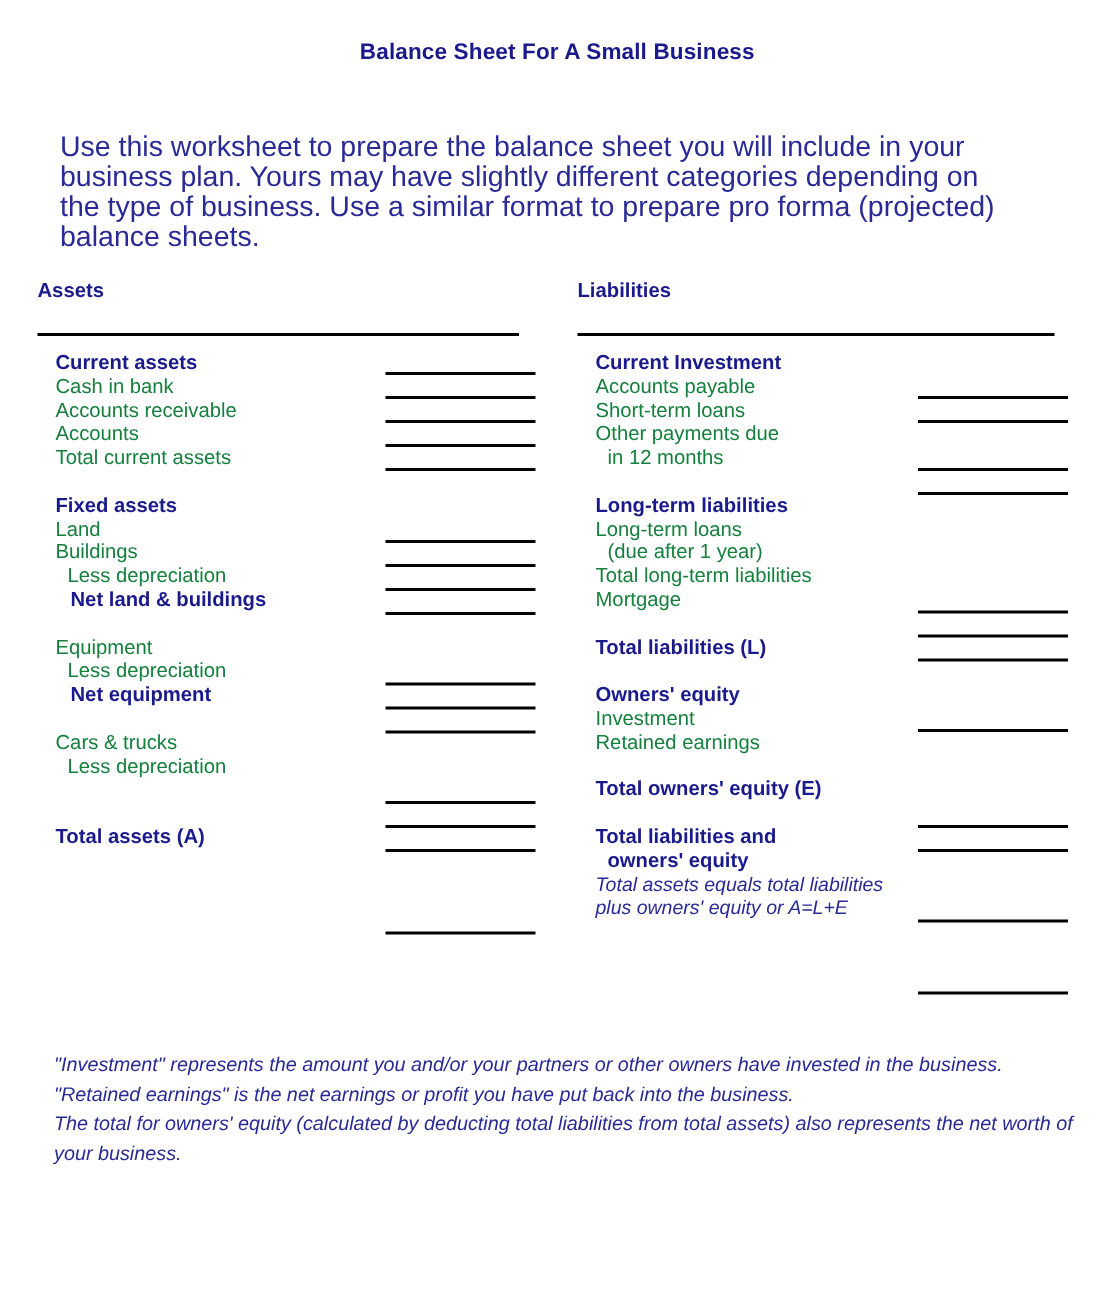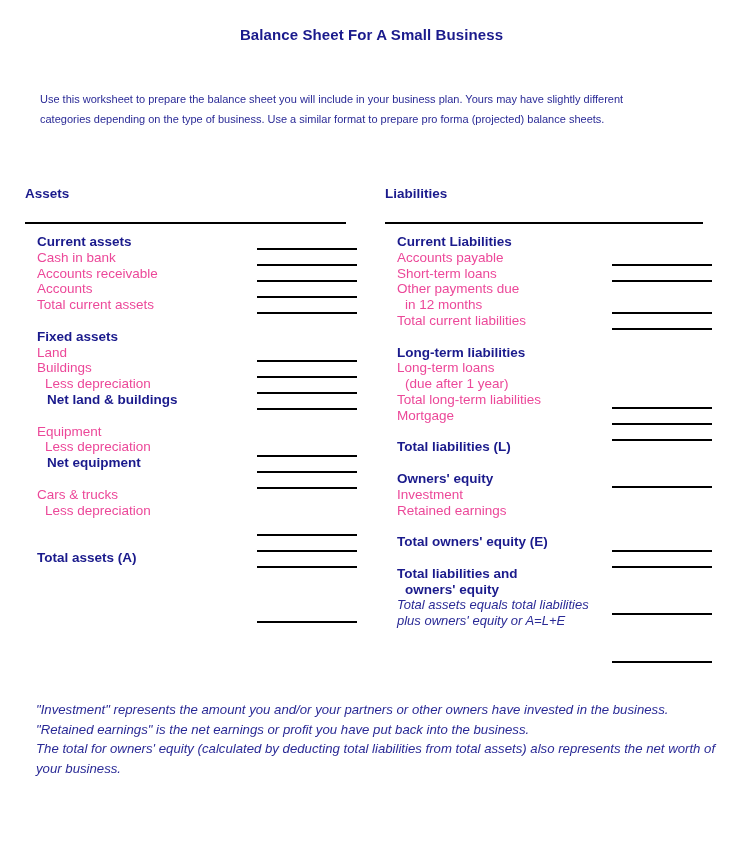--- a/index.html
+++ b/index.html
@@ -34,21 +34,21 @@
     color: #1a1a8c;
     letter-spacing: 0.1px;
   }
 
   
   .intro {
     position: absolute;
     top: 89px;
     left: 40px;
     width: 625px;
-    font-size: 11px;
+    font-size: 19px;
     line-height: 20px;
     color: #2a2a96;
   }
 
   
   .col {
     position: absolute;
     top: 186px;
   }
   .col-assets { left: 25px; width: 321px; }
@@ -71,21 +71,21 @@
   .rows {
     position: relative;
     margin-left: 12px;
   }
   .row {
     position: relative;
     height: 15.8px;
     font-size: 13.5px;
     line-height: 15.8px;
     white-space: nowrap;
-    color: #ec4899;
+    color: #15803d;
   }
   .row.bold {
     font-weight: bold;
     color: #1a1a8c;
   }
   .row.gap { height: 15.8px; }
   .row.gap-sm { height: 8px; }
   .row.gap-lg { height: 24px; }
   .indent1 { padding-left: 8px; }
   .indent2 { padding-left: 10px; }
@@ -189,26 +189,25 @@
       <div class="blank" style="top:387px;"></div>
     </div>
   </div>
 
   <div class="col col-liab">
     <div class="col-head">Liabilities</div>
     <div class="col-rule"></div>
 
     <div class="rows">
 
-      <div class="row bold">Current Liabilities</div>
+      <div class="row bold">Current Investment</div>
       <div class="row">Accounts payable</div>
       <div class="row">Short-term loans</div>
       <div class="row">Other payments due</div>
       <div class="row indent1">in 12 months</div>
-      <div class="row">Total current liabilities</div>
 
       <div class="row gap"></div>
 
       <div class="row bold">Long-term liabilities</div>
       <div class="row">Long-term loans</div>
       <div class="row indent1">(due after 1 year)</div>
       <div class="row">Total long-term liabilities</div>
       <div class="row">Mortgage</div>
 
       <div class="row gap"></div>

